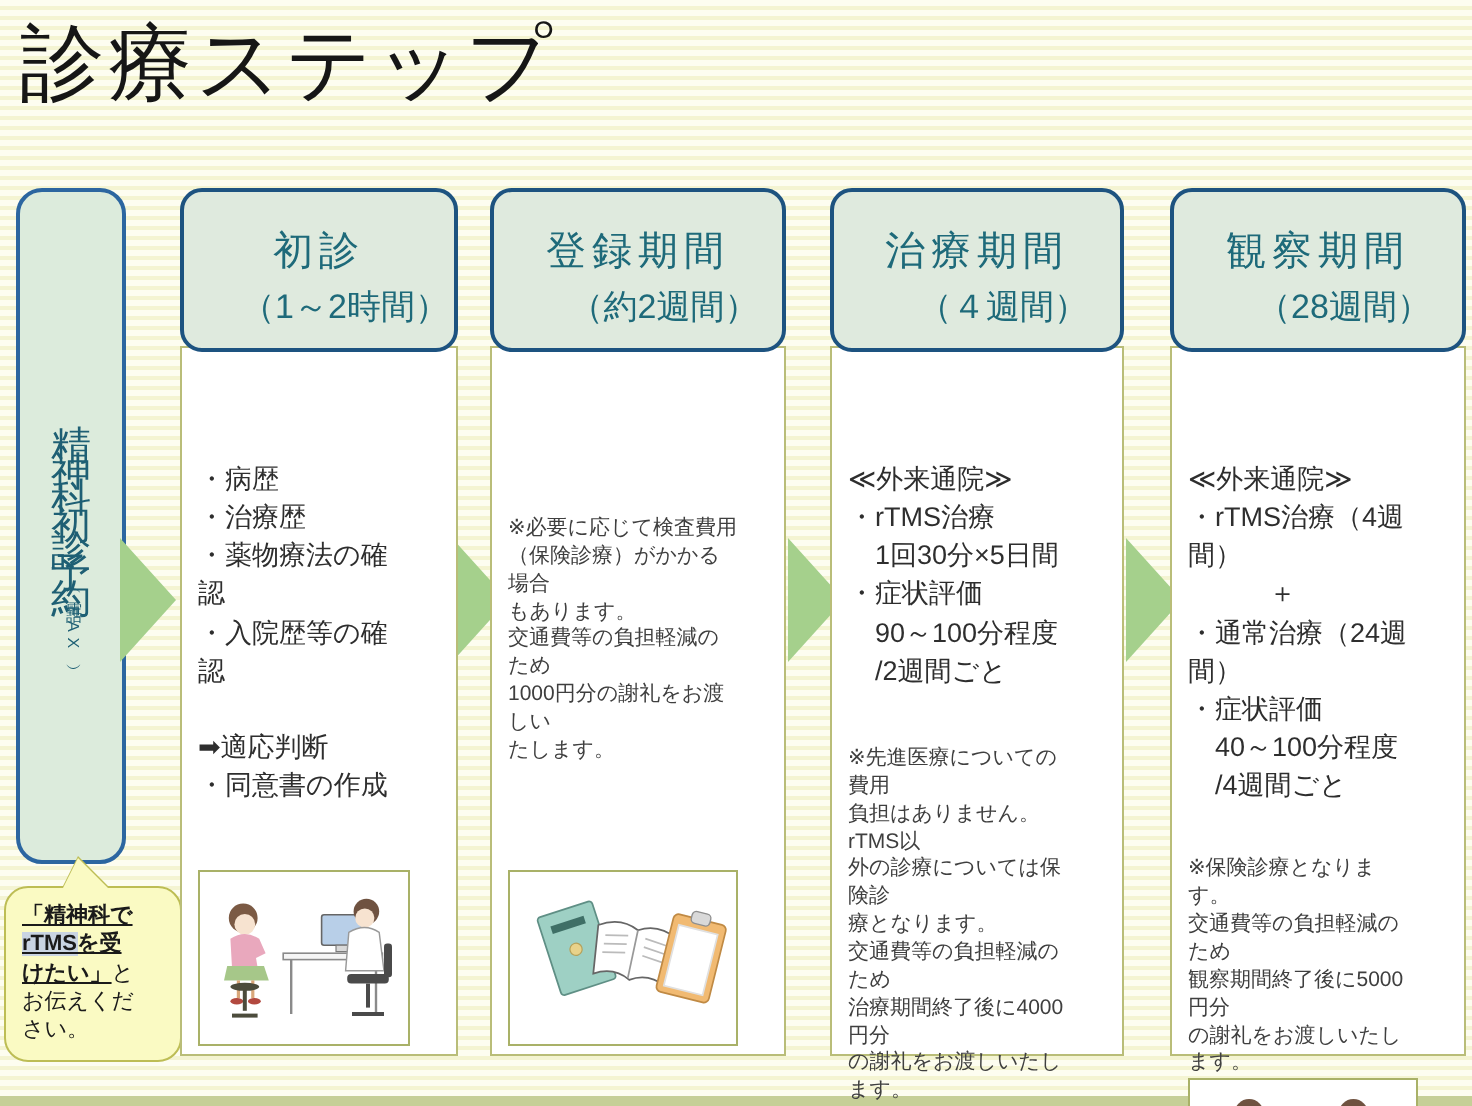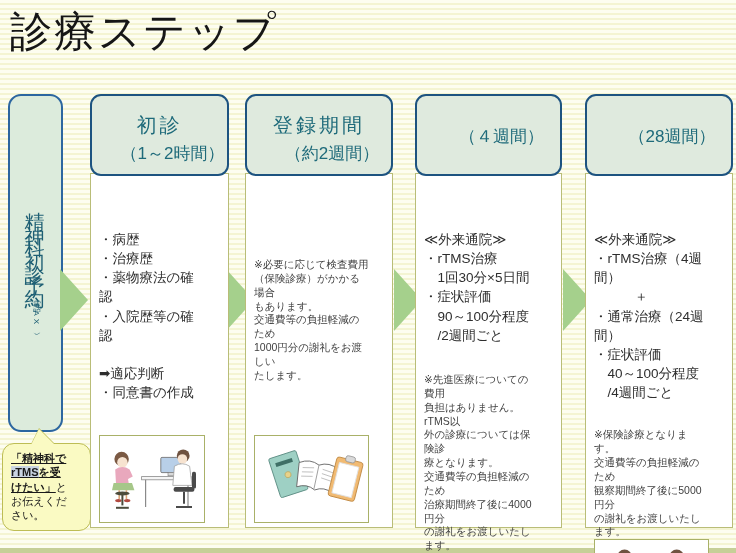--- a/index.html
+++ b/index.html
@@ -212,20 +212,21 @@
           <line x1="20" y1="61" x2="20" y2="72" stroke="#8a8a8a" stroke-width="2"></line>
           <line x1="78" y1="58" x2="78" y2="69" stroke="#8a8a8a" stroke-width="2"></line>
           <circle cx="20" cy="74" r="2" fill="#bbb" stroke="#8a8a8a" stroke-width="0.7"></circle>
           <circle cx="78" cy="71" r="2" fill="#bbb" stroke="#8a8a8a" stroke-width="0.7"></circle>
           <ellipse cx="56" cy="74" rx="5" ry="2.2" fill="#f0b06a" stroke="#c08a44" stroke-width="0.7"></ellipse>
           <ellipse cx="66" cy="76" rx="5" ry="2.2" fill="#f0b06a" stroke="#c08a44" stroke-width="0.7"></ellipse>
         </svg>
       </div>
     </div>
     <div class="col-header">
+      <div class="h-title">治療期間</div>
       <div class="h-sub">（４週間）</div>
     </div>
   </div>
 
   <div class="col c4">
     <div class="col-body">
       <div class="body-text pre">≪外来通院≫
 ・rTMS治療（4週間）
 　　　＋
 ・通常治療（24週間）
@@ -259,18 +260,19 @@
           <ellipse cx="89" cy="69" rx="4" ry="2" fill="#555"></ellipse>
           <ellipse cx="100" cy="69" rx="4" ry="2" fill="#555"></ellipse>
           <rect x="84" y="56" width="24" height="5" rx="2" fill="#4a4a4a"></rect>
           <rect x="106" y="33" width="5" height="24" rx="2" fill="#4a4a4a"></rect>
           <line x1="96" y1="61" x2="96" y2="74" stroke="#4a4a4a" stroke-width="2.5"></line>
           <line x1="86" y1="77" x2="106" y2="77" stroke="#4a4a4a" stroke-width="2.5"></line>
         </svg>
       </div>
     </div>
     <div class="col-header">
+      <div class="h-title">観察期間</div>
       <div class="h-sub">（28週間）</div>
     </div>
   </div>
 
   <div class="bottom-strip"></div>
 </div>
 
 </body></html>

